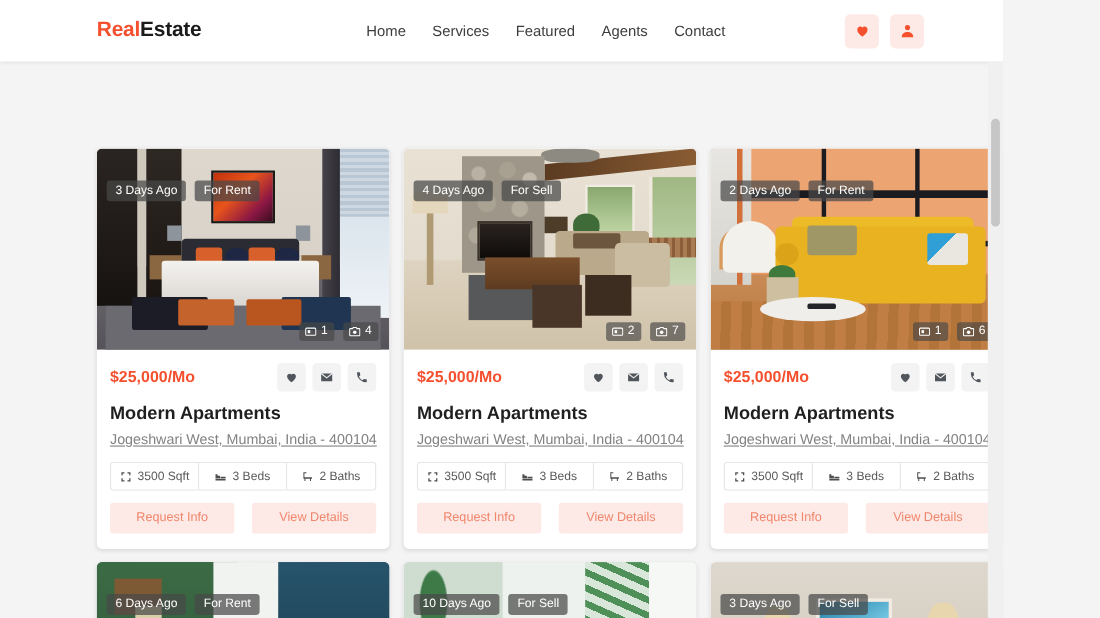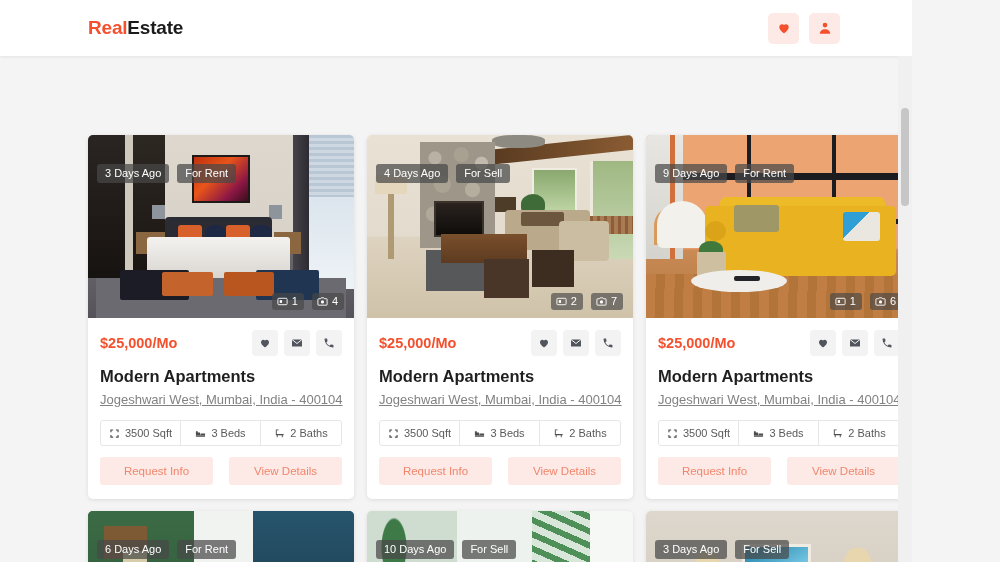--- a/index.html
+++ b/index.html
@@ -352,20 +352,27 @@
 </head>
 <body>
 
 <div id="page">
 
   <div class="navbar">
     <div class="brand">
       <span class="b-a">Real</span><span class="b-b">Estate</span>
     </div>
 
+    <nav class="nav-links">
+      <a href="#">Home</a>
+      <a href="#">Services</a>
+      <a href="#">Featured</a>
+      <a href="#">Agents</a>
+      <a href="#">Contact</a>
+    </nav>
 
     <div class="nav-actions">
       <button class="icon-btn">
         <span>
           <svg viewBox="0 0 24 24">
               <path d="M12 21s-8-5.2-8-10.4A4.6 4.6 0 0 1 12 7a4.6 4.6 0 0 1 8 3.6C20 15.8 12 21 12 21z"></path>
             </svg>
         </span>
       </button>
       <button class="icon-btn">
@@ -623,21 +630,21 @@
             <div class="sp s3-sofa"></div>
           <div class="sp s3-cush1"></div>
             <div class="sp s3-cush2"></div>
             <div class="sp s3-arm"></div>
           <div class="sp s3-pl"></div>
             <div class="sp s3-pot"></div>
           <div class="sp s3-tbl"></div>
             <div class="sp s3-rem"></div>
         </div>
         <div class="badges">
-          <span class="badge">9 Days Ago</span>
+          <span class="badge">2 Days Ago</span>
           <span class="badge">For Rent</span>
         </div>
         <div class="media-counts">
           <span class="mcount">
             <span>
                 <svg viewBox="0 0 24 24">
                   <rect x="2" y="5" width="20" height="14" rx="2" fill="none" stroke="#fff" stroke-width="2"></rect>
                   <rect x="6" y="9" width="5" height="6" fill="#fff"></rect>
                 </svg>
               </span>

